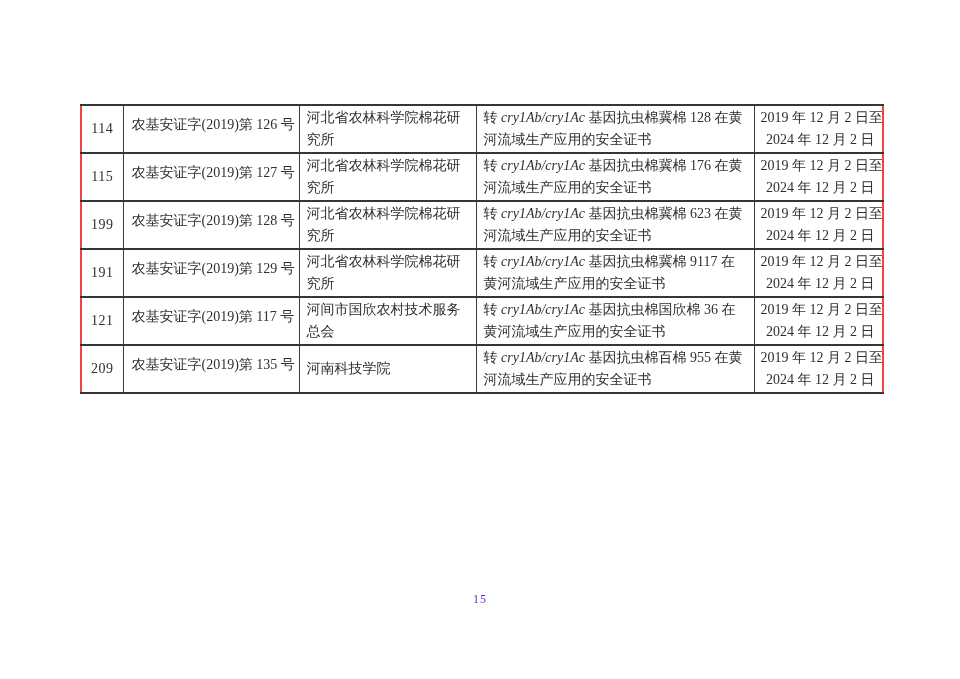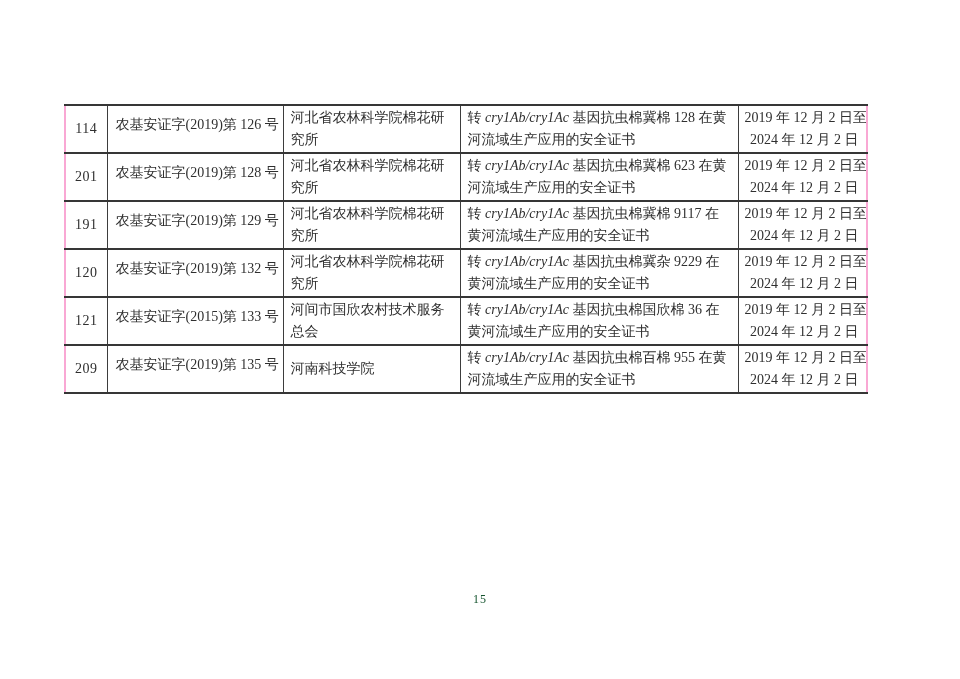--- a/index.html
+++ b/index.html
@@ -11,26 +11,26 @@
     position: relative;
     width: 960px;
     height: 679px;
     background: #ffffff;
     font-family: "Liberation Serif", "DejaVu Serif", serif;
     color: #2f2f2f;
     overflow: hidden;
   }
   table.cert-table {
     position: absolute;
-    left: 64px;
+    left: 80px;
     top: 104px;
     width: 802px;
     border-collapse: collapse;
     table-layout: fixed;
-    border: 2px solid #f9a8d4;
+    border: 2px solid #ef4444;
   }
   table.cert-table td {
     border-left: 1px solid #3d3d3d;
     border-right: 1px solid #3d3d3d;
     border-top: 2px solid #363636;
     border-bottom: 2px solid #363636;
     vertical-align: middle;
     font-size: 14px;
     line-height: 22px;
     color: #2f2f2f;
@@ -68,21 +68,21 @@
     white-space: nowrap;
     line-height: 22px;
   }
   .page-number {
     position: absolute;
     left: 0;
     right: 0;
     top: 592px;
     text-align: center;
     font-size: 12px;
-    color: #14532d;
+    color: #6d28d9;
     letter-spacing: 1px;
   }
 </style>
 </head>
 <body>
 
 <div class="page">
 
   <table class="cert-table">
     <colgroup>
@@ -97,52 +97,52 @@
         <td class="c-no">114</td>
         <td class="c-cert">农基安证字(2019)第 126 号</td>
         <td class="c-org">河北省农林科学院棉花研究所</td>
         <td class="c-desc"><span>转 </span><span class="gene">cry1Ab/cry1Ac</span><span> 基因抗虫棉冀棉 128 在黄河流域生产应用的安全证书</span></td>
         <td class="c-date">
           <div class="dline">2019 年 12 月 2 日至</div>
           <div class="dline">2024 年 12 月 2 日</div>
         </td>
       </tr>
       <tr>
-        <td class="c-no">201</td>
+        <td class="c-no">115</td>
+        <td class="c-cert">农基安证字(2019)第 127 号</td>
+        <td class="c-org">河北省农林科学院棉花研究所</td>
+        <td class="c-desc"><span>转 </span><span class="gene">cry1Ab/cry1Ac</span><span> 基因抗虫棉冀棉 176 在黄河流域生产应用的安全证书</span></td>
+        <td class="c-date">
+          <div class="dline">2019 年 12 月 2 日至</div>
+          <div class="dline">2024 年 12 月 2 日</div>
+        </td>
+      </tr>
+      <tr>
+        <td class="c-no">199</td>
         <td class="c-cert">农基安证字(2019)第 128 号</td>
         <td class="c-org">河北省农林科学院棉花研究所</td>
         <td class="c-desc"><span>转 </span><span class="gene">cry1Ab/cry1Ac</span><span> 基因抗虫棉冀棉 623 在黄河流域生产应用的安全证书</span></td>
         <td class="c-date">
           <div class="dline">2019 年 12 月 2 日至</div>
           <div class="dline">2024 年 12 月 2 日</div>
         </td>
       </tr>
       <tr>
         <td class="c-no">191</td>
         <td class="c-cert">农基安证字(2019)第 129 号</td>
         <td class="c-org">河北省农林科学院棉花研究所</td>
         <td class="c-desc"><span>转 </span><span class="gene">cry1Ab/cry1Ac</span><span> 基因抗虫棉冀棉 9117 在黄河流域生产应用的安全证书</span></td>
         <td class="c-date">
           <div class="dline">2019 年 12 月 2 日至</div>
           <div class="dline">2024 年 12 月 2 日</div>
         </td>
       </tr>
       <tr>
-        <td class="c-no">120</td>
-        <td class="c-cert">农基安证字(2019)第 132 号</td>
-        <td class="c-org">河北省农林科学院棉花研究所</td>
-        <td class="c-desc"><span>转 </span><span class="gene">cry1Ab/cry1Ac</span><span> 基因抗虫棉冀杂 9229 在黄河流域生产应用的安全证书</span></td>
-        <td class="c-date">
-          <div class="dline">2019 年 12 月 2 日至</div>
-          <div class="dline">2024 年 12 月 2 日</div>
-        </td>
-      </tr>
-      <tr>
         <td class="c-no">121</td>
-        <td class="c-cert">农基安证字(2015)第 133 号</td>
+        <td class="c-cert">农基安证字(2019)第 117 号</td>
         <td class="c-org">河间市国欣农村技术服务总会</td>
         <td class="c-desc"><span>转 </span><span class="gene">cry1Ab/cry1Ac</span><span> 基因抗虫棉国欣棉 36 在黄河流域生产应用的安全证书</span></td>
         <td class="c-date">
           <div class="dline">2019 年 12 月 2 日至</div>
           <div class="dline">2024 年 12 月 2 日</div>
         </td>
       </tr>
       <tr>
         <td class="c-no">209</td>
         <td class="c-cert">农基安证字(2019)第 135 号</td>

